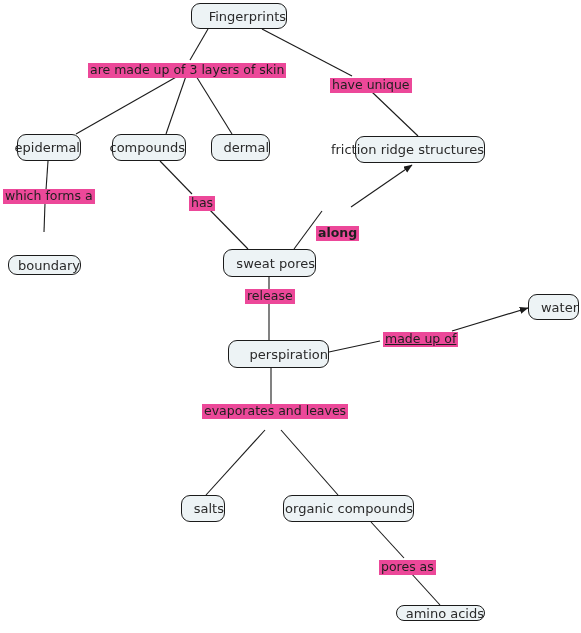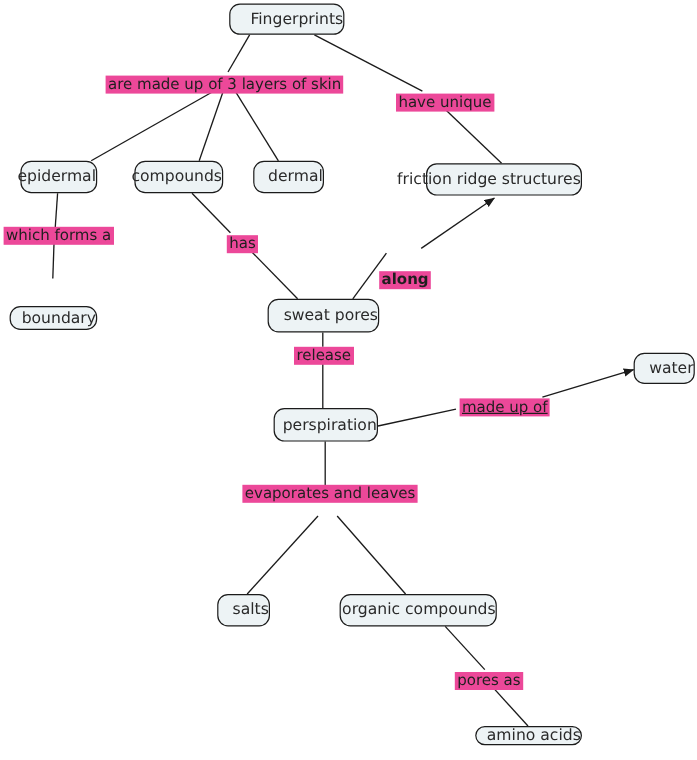--- a/index.html
+++ b/index.html
@@ -104,21 +104,21 @@
       </div>
       <div class="node" style="left: 8px; top: 232px; width: 73px; height: 20px; margin-top: 23px;">
         <span>boundary</span>
       </div>
       <div class="node" style="left: 223px; top: 249px; width: 93px; height: 28px;">
         <span>sweat pores</span>
       </div>
       <div class="node" style="left: 528px; top: 294px; width: 51px; height: 26px;">
         <span>water</span>
       </div>
-      <div class="node" style="left: 228px; top: 340px; width: 87px; height: 28px; padding-left: 20px;">
+      <div class="node" style="left: 228px; top: 340px; width: 101px; height: 28px; padding-left: 20px;">
         <span>perspiration</span>
       </div>
       <div class="node" style="left: 181px; top: 495px; width: 44px; height: 27px;">
         <span>salts</span>
       </div>
       <div class="node" style="left: 283px; top: 495px; width: 131px; height: 27px;">
         <span>organic compounds</span>
       </div>
       <div class="node" style="left: 396px; top: 605px; width: 89px; height: 16px;">
         <span>amino acids</span>

